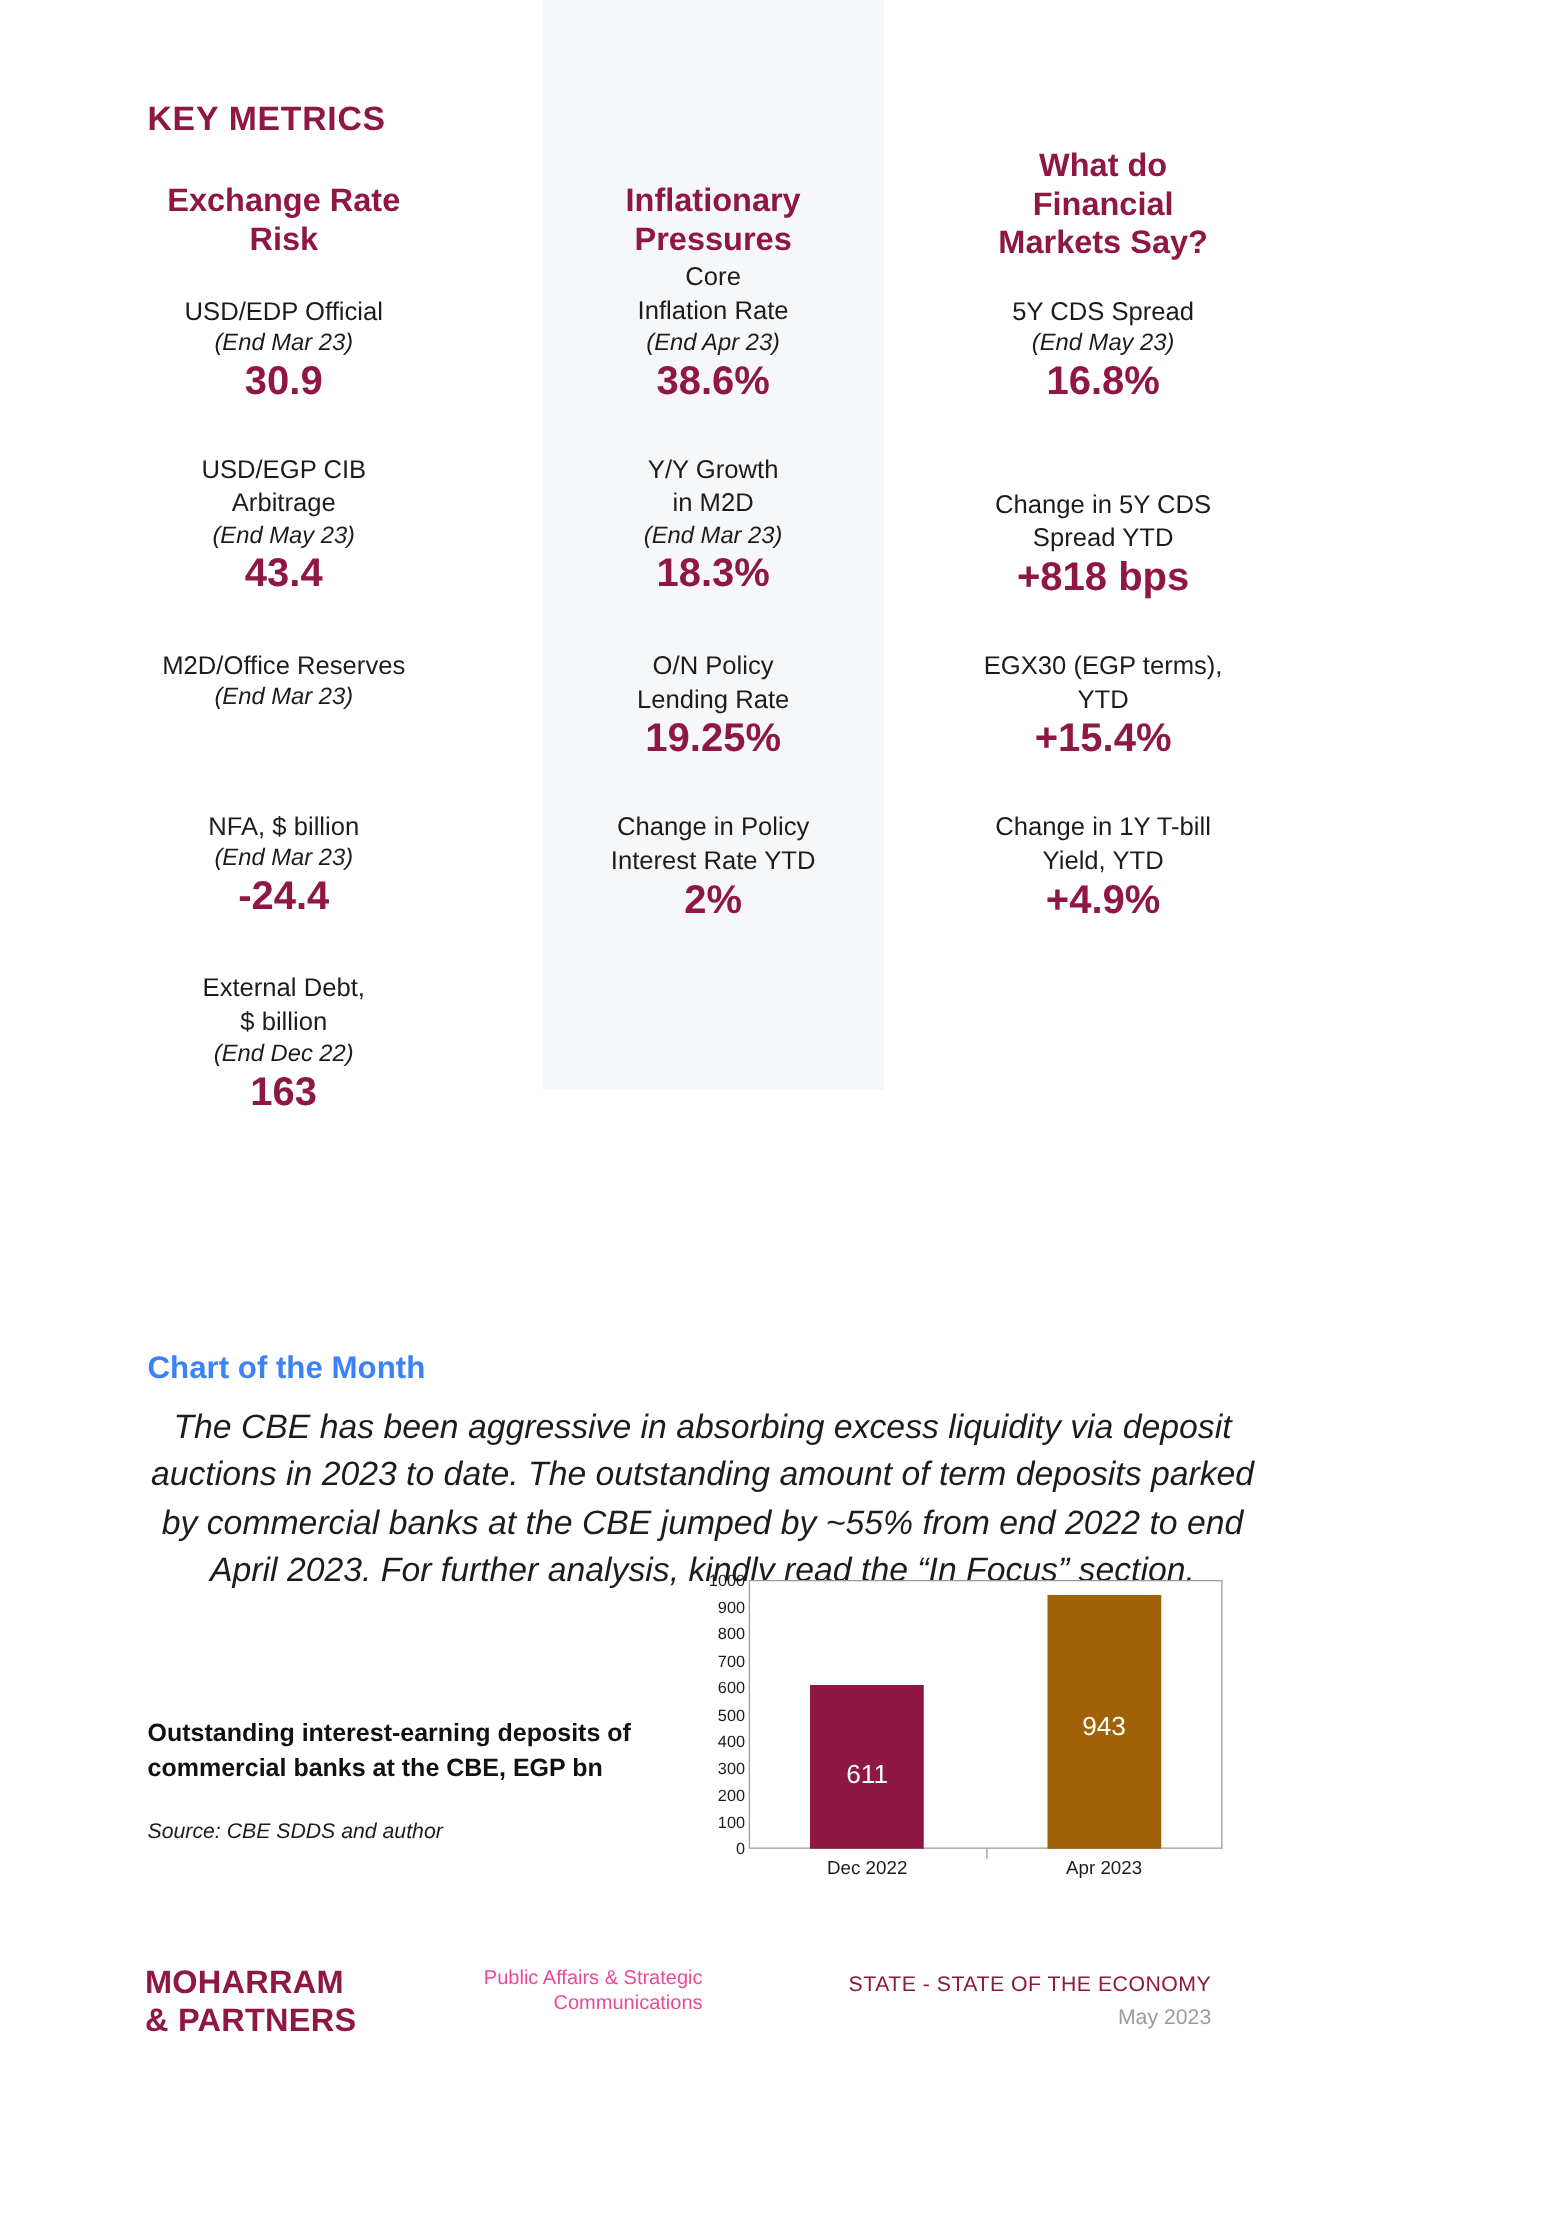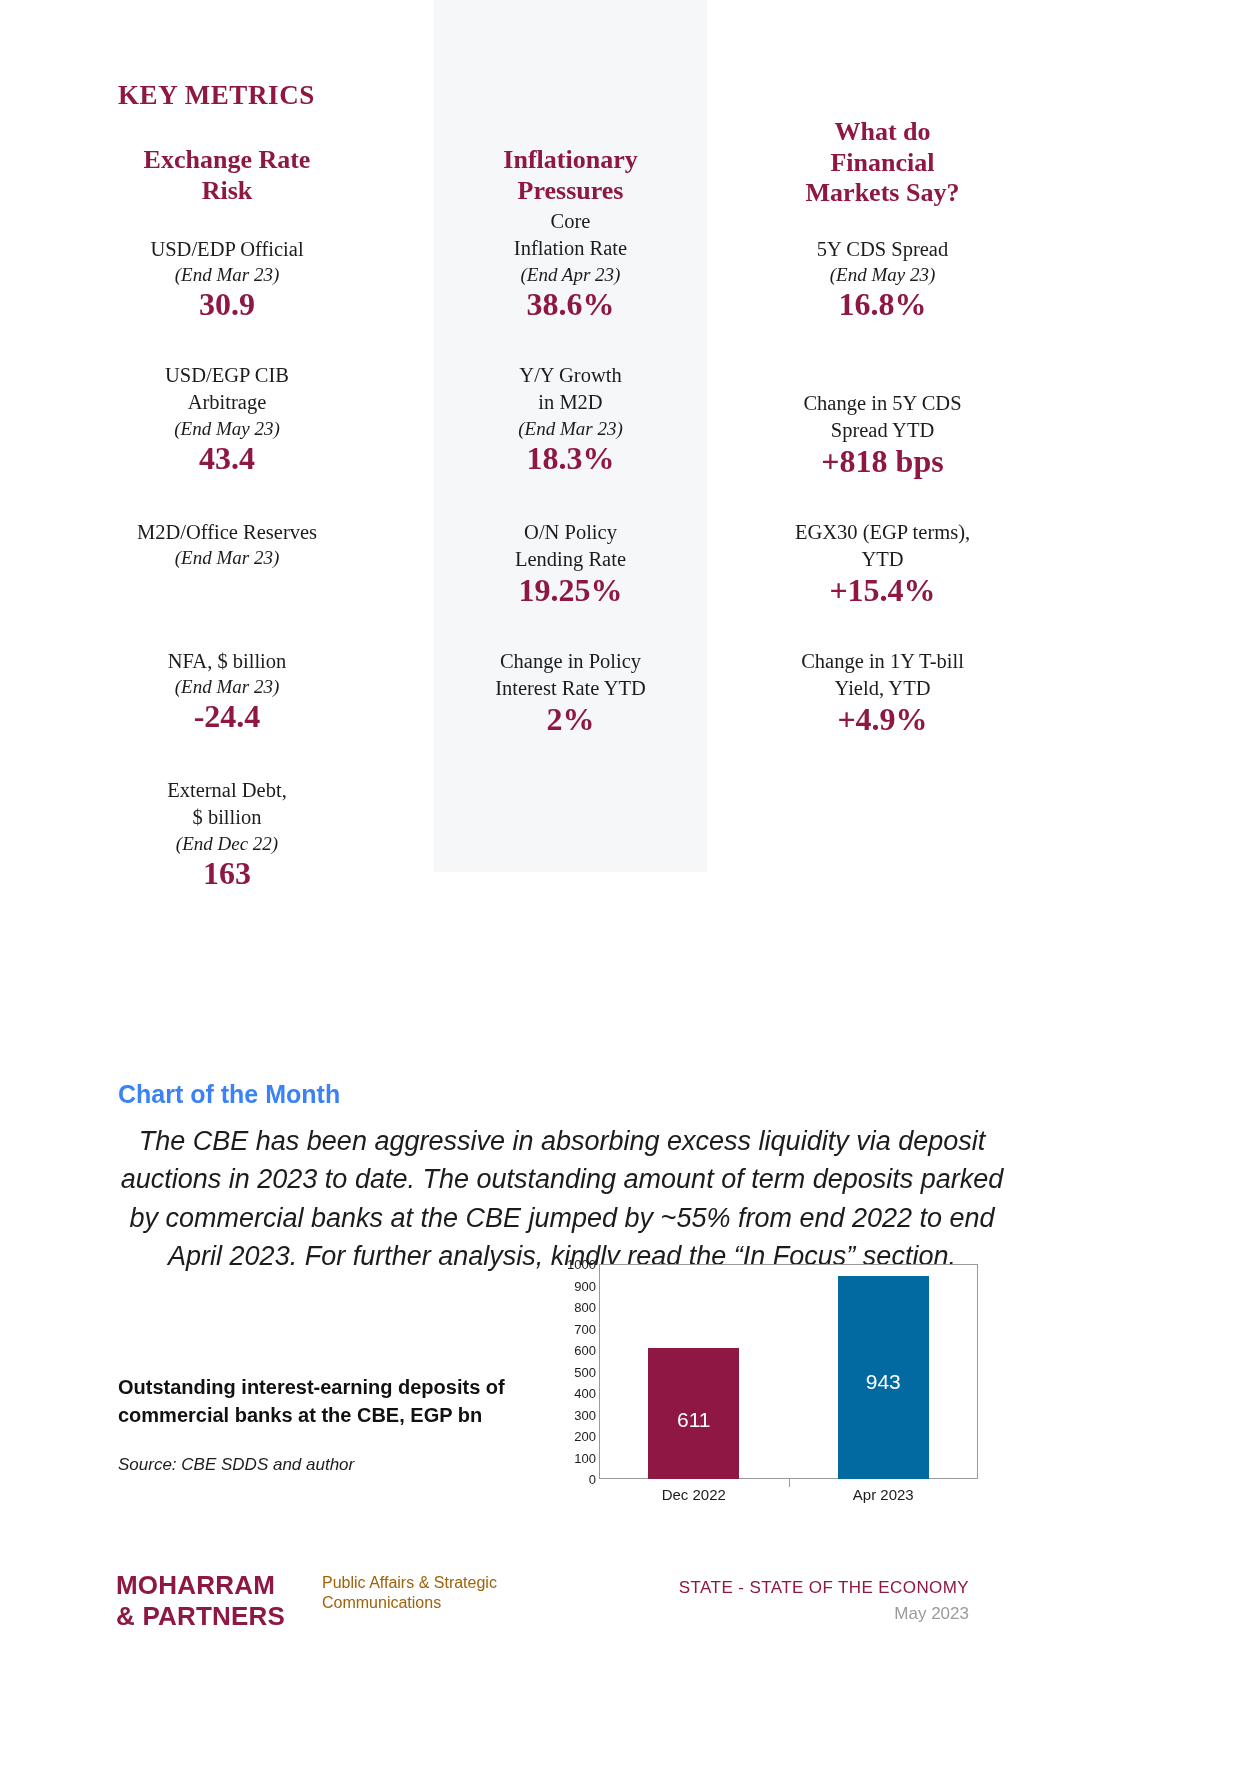--- a/index.html
+++ b/index.html
@@ -16,21 +16,20 @@
     overflow: hidden;
   }
 
   
   .metrics-section {
     position: absolute;
     left: 0;
     top: 0;
     width: 1200px;
     height: 930px;
-    font-family: Liberation Serif, serif;
   }
   .col2-band {
     position: absolute;
     left: 434px;
     top: 0px;
     width: 273px;
     height: 872px;
     background: #f5f7f9;
   }
   .key-metrics-title {
@@ -200,23 +199,24 @@
     letter-spacing: 0.2px;
     line-height: 1.18;
     white-space: pre-line;
   }
   .logo-tagline {
     position: absolute;
     left: 322px;
     top: 1573px;
     width: 240px;
     font-size: 16px;
-    color: #a16207;
+    color: #ec4899;
     line-height: 1.25;
     white-space: pre-line;
+    text-align: right;
   }
   .footer-right {
     position: absolute;
     right: 272px;
     top: 1578px;
     text-align: right;
     width: 400px;
   }
   .footer-right .fr-title {
     font-size: 17px;
@@ -353,21 +353,21 @@
         <div class="ytick" style="top: 86px;">600</div>
         <div class="ytick" style="top: 64.5px;">700</div>
         <div class="ytick" style="top: 43px;">800</div>
         <div class="ytick" style="top: 21.5px;">900</div>
         <div class="ytick" style="top: 0px;">1000</div>
       </div>
     <div id="bars-layer">
         <div class="bar" style="left: 88.27px; width: 90.96px; height: 131.365px; bottom: 15px; background: rgb(142, 23, 68);">
           <div class="bar-value" style="top: 60.4279px; color: rgb(255, 255, 255);">611</div>
         </div>
-        <div class="bar" style="left: 277.77px; width: 90.96px; height: 202.745px; bottom: 15px; background: #0369a1;">
+        <div class="bar" style="left: 277.77px; width: 90.96px; height: 202.745px; bottom: 15px; background: #a16207;">
           <div class="bar-value" style="top: 93.2627px; color: rgb(255, 255, 255);">943</div>
         </div>
       </div>
     <div id="x-axis">
         <div class="xtick-label" style="left: 133.75px;">Dec 2022</div>
         <div class="xtick-mark" style="left: 228.5px;"></div>
         <div class="xtick-label" style="left: 323.25px;">Apr 2023</div>
       </div>
   </div>
 </div>

